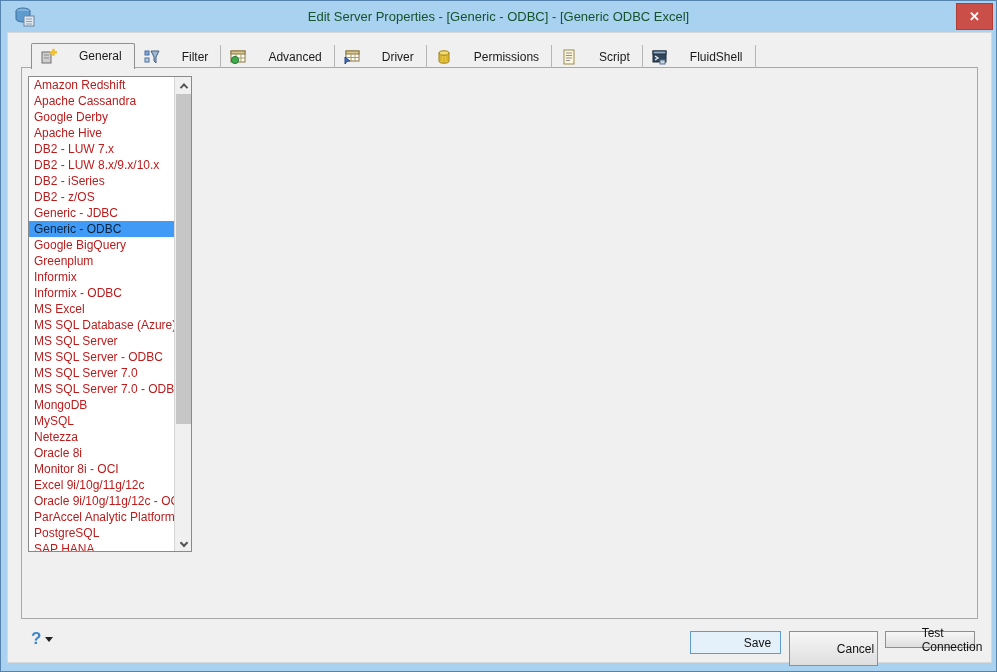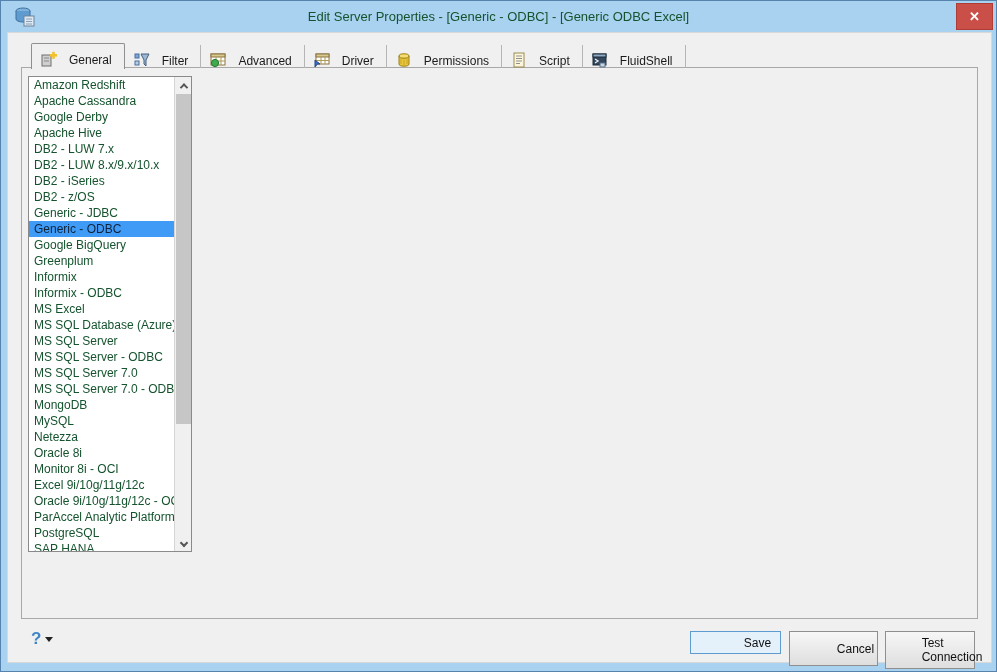--- a/index.html
+++ b/index.html
@@ -16,37 +16,37 @@
     background:#ca4f48; border:1px solid #b03c36; color:#fff; font-size:13px;
     font-weight:bold; display:flex; align-items:center; justify-content:center;
     cursor:default; }
   
   .body { position:absolute; left:6px; top:31px; width:985px; height:631px;
     background:#f0f0f0; border:1px solid #d8d8d8; }
   
   
   .tabbar { position:absolute; left:30px; top:41px; height:26px; display:flex;
     align-items:flex-end; z-index:3; }
-  .tab { display:flex; align-items:flex-end; gap:12px; height:23px;
+  .tab { display:flex; align-items:center; gap:22px; height:23px;
     padding:0 12px 0 9px; border-right:1px solid #b5b5b5; cursor:default;
     background:transparent; white-space:nowrap; }
   .tab.active { height:26px; background:#f0f0f0; border:1px solid #8f8f8f;
     border-bottom:none; margin-bottom:-1px; padding-bottom:2px;
     border-radius:2px 2px 0 0; }
   .tab .ticon { width:16px; height:16px; flex:0 0 16px; }
   
   .panel { position:absolute; left:20px; top:66px; width:957px; height:552px;
     border:1px solid #a8a8a8; background:#f0f0f0; z-index:1; }
   
   .listbox { position:absolute; left:27px; top:75px; width:164px; height:476px;
     background:#fff; border:1px solid #8a8a8a; overflow:hidden; z-index:2; }
   .list-inner { position:absolute; left:0; top:0; right:17px; bottom:0;
     overflow:hidden; }
   .list-item { height:16px; line-height:16px; padding-left:5px;
-    white-space:nowrap; cursor:default; color:#14532d; }
+    white-space:nowrap; cursor:default; color:#b91c1c; }
   .list-item.selected { background:#3f9bf5; color:#10233c; }
   .scrollbar { position:absolute; right:0; top:0; width:17px; height:100%;
     background:#f0f0f0; border-left:1px solid #d5d5d5; }
   .sb-btn { position:absolute; left:0; width:17px; height:17px; display:flex;
     align-items:center; justify-content:center; }
   .sb-up { top:0; } .sb-down { bottom:0; }
   .chev { width:6px; height:6px; border-right:2px solid #555;
     border-bottom:2px solid #555; }
   .chev.up { transform:rotate(-135deg) translate(-1px,-1px); }
   .chev.down { transform:rotate(45deg); }
@@ -280,15 +280,15 @@
   <div class="flabel" style="left:67px; top:590px;">Folder:</div>
   <input class="text-input" style="left: 115px; top: 586px; width: 782px; height: 21px;" value="">
   <div class="btn" style="left:908px; top:586px; width:49px; height:21px;">Browse</div>
 
   <div class="help">
     <span class="q">?</span>
     <span class="arr"></span>
   </div>
   <div class="btn primary" style="left:689px; top:630px; width:91px; height:23px;">Save</div>
   <div class="btn" style="left:788px; top:630px; width:89px; height:35px;">Cancel</div>
-  <div class="btn" style="left:884px; top:630px; width:90px; height:38px;">Test Connection</div>
+  <div class="btn" style="left:884px; top:630px; width:90px; height:17px;">Test Connection</div>
 
 </div>
 
 </body></html>

